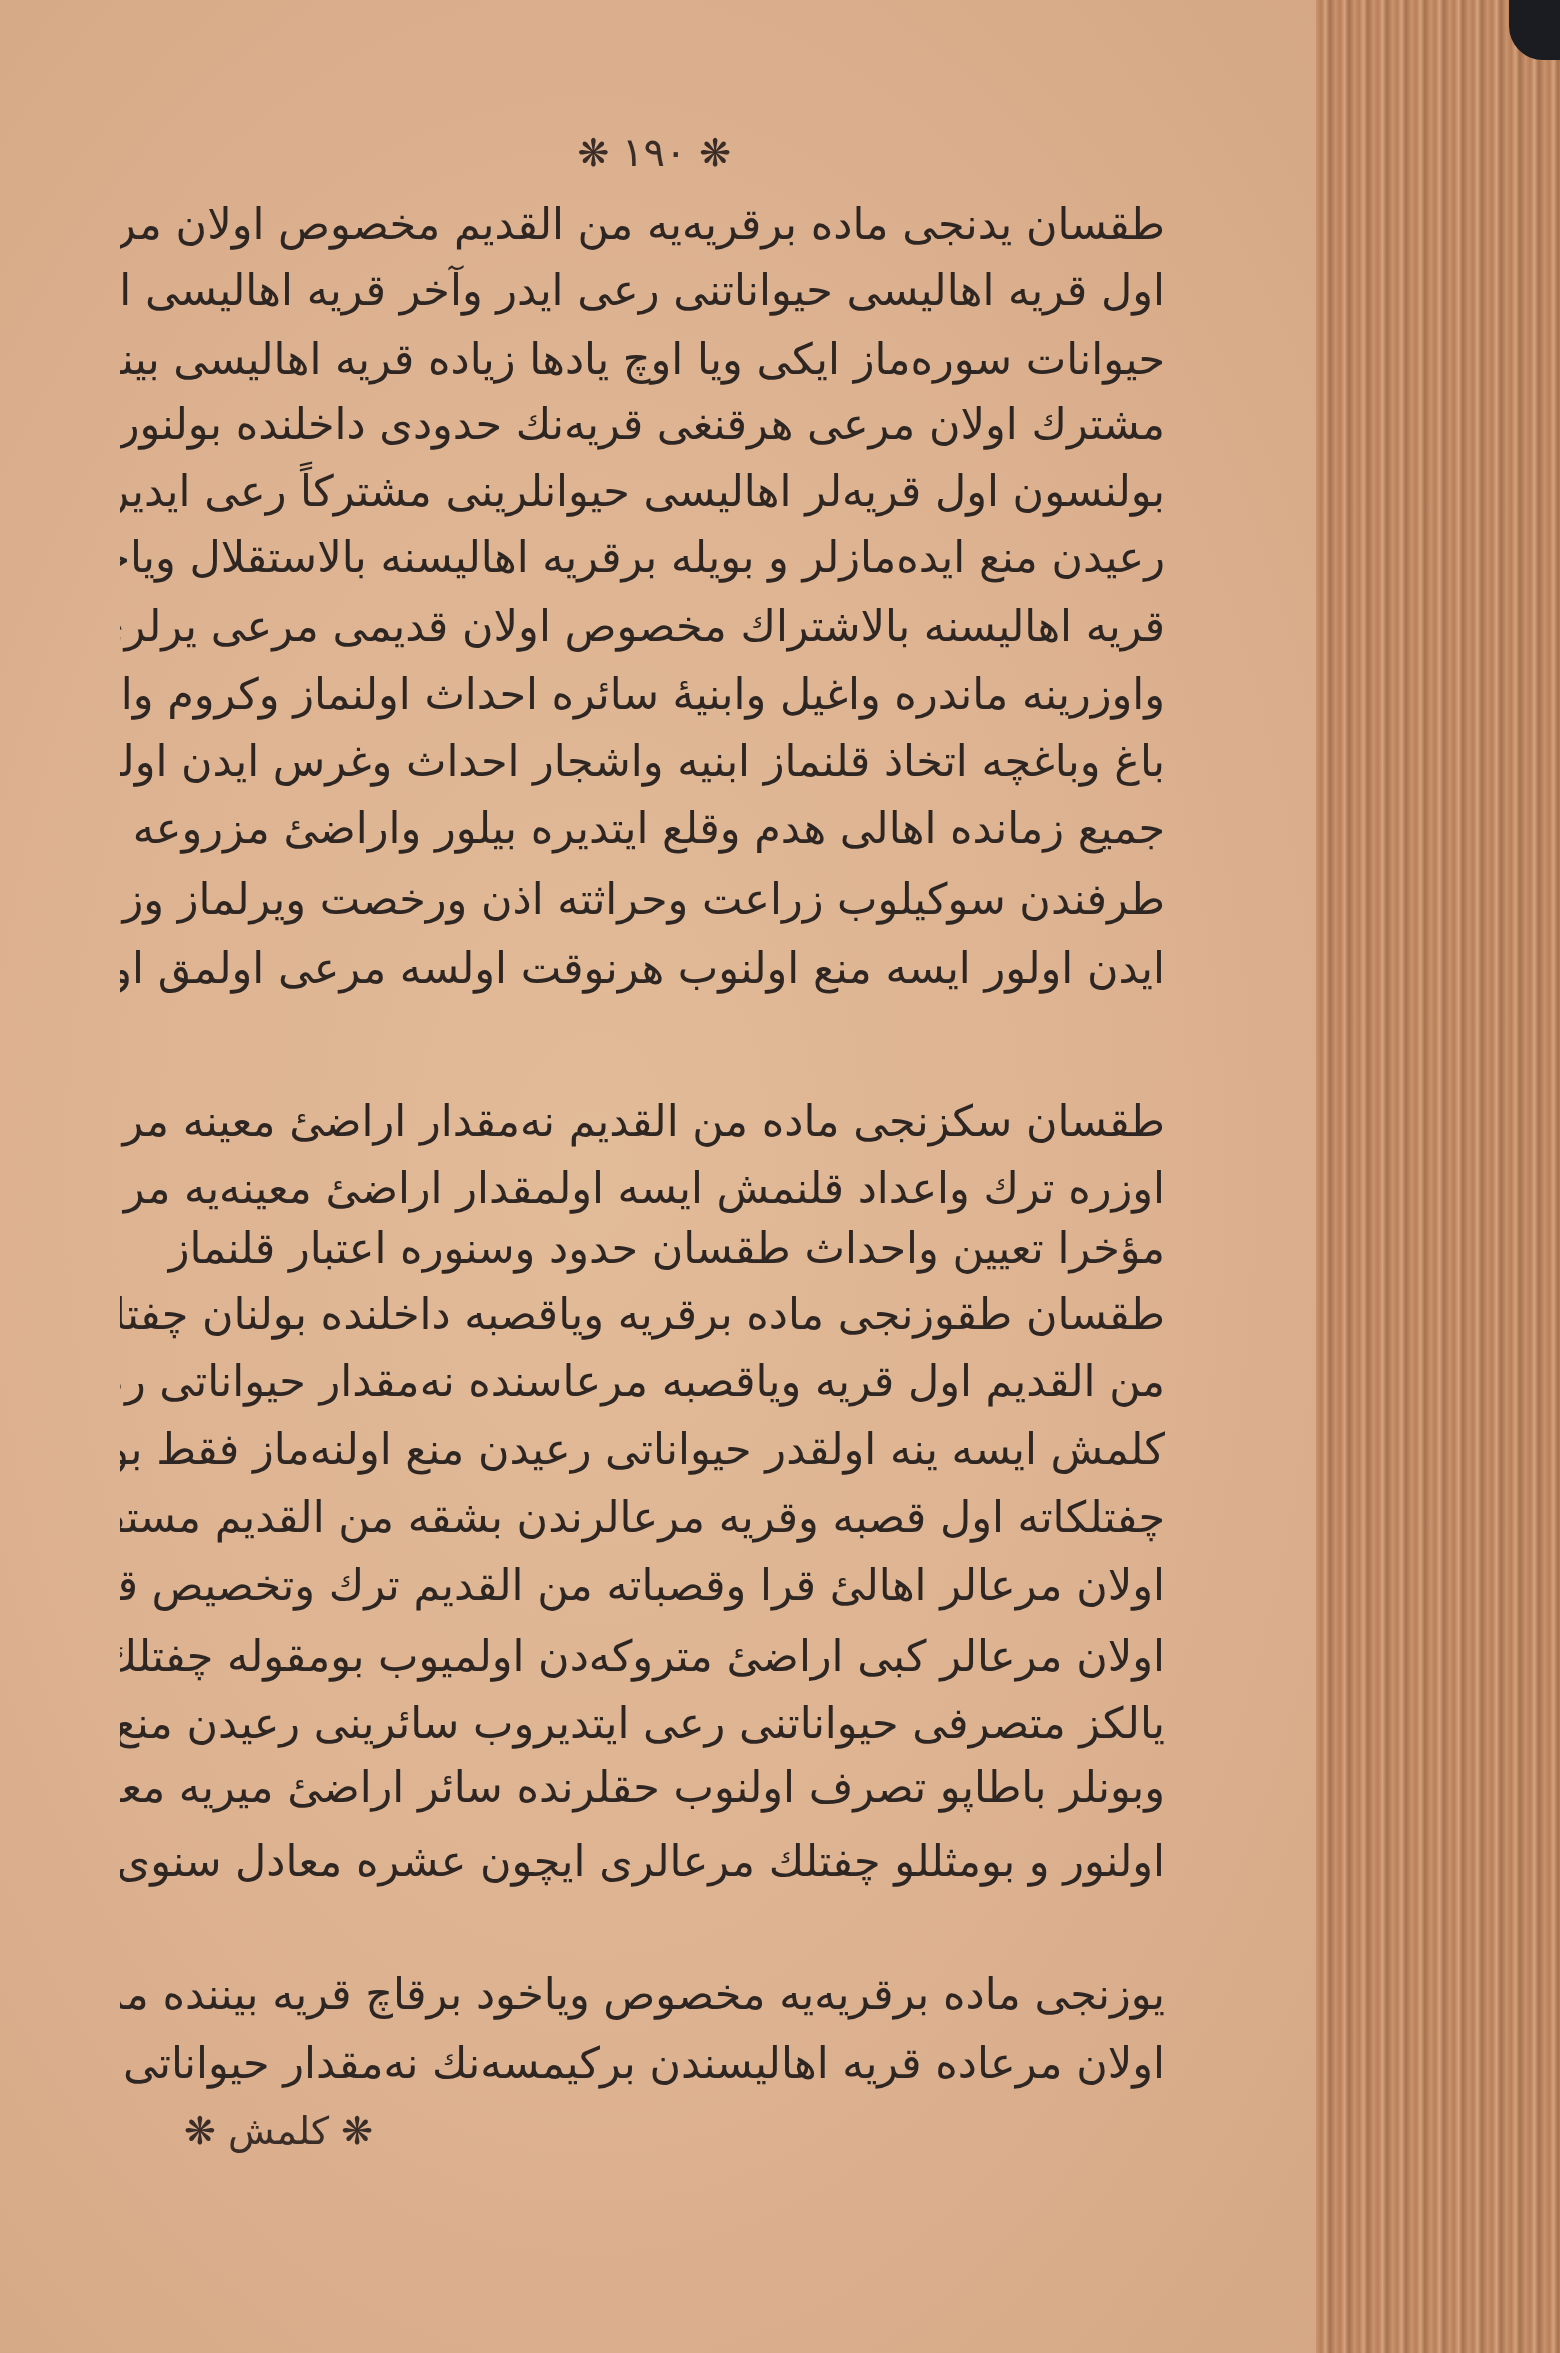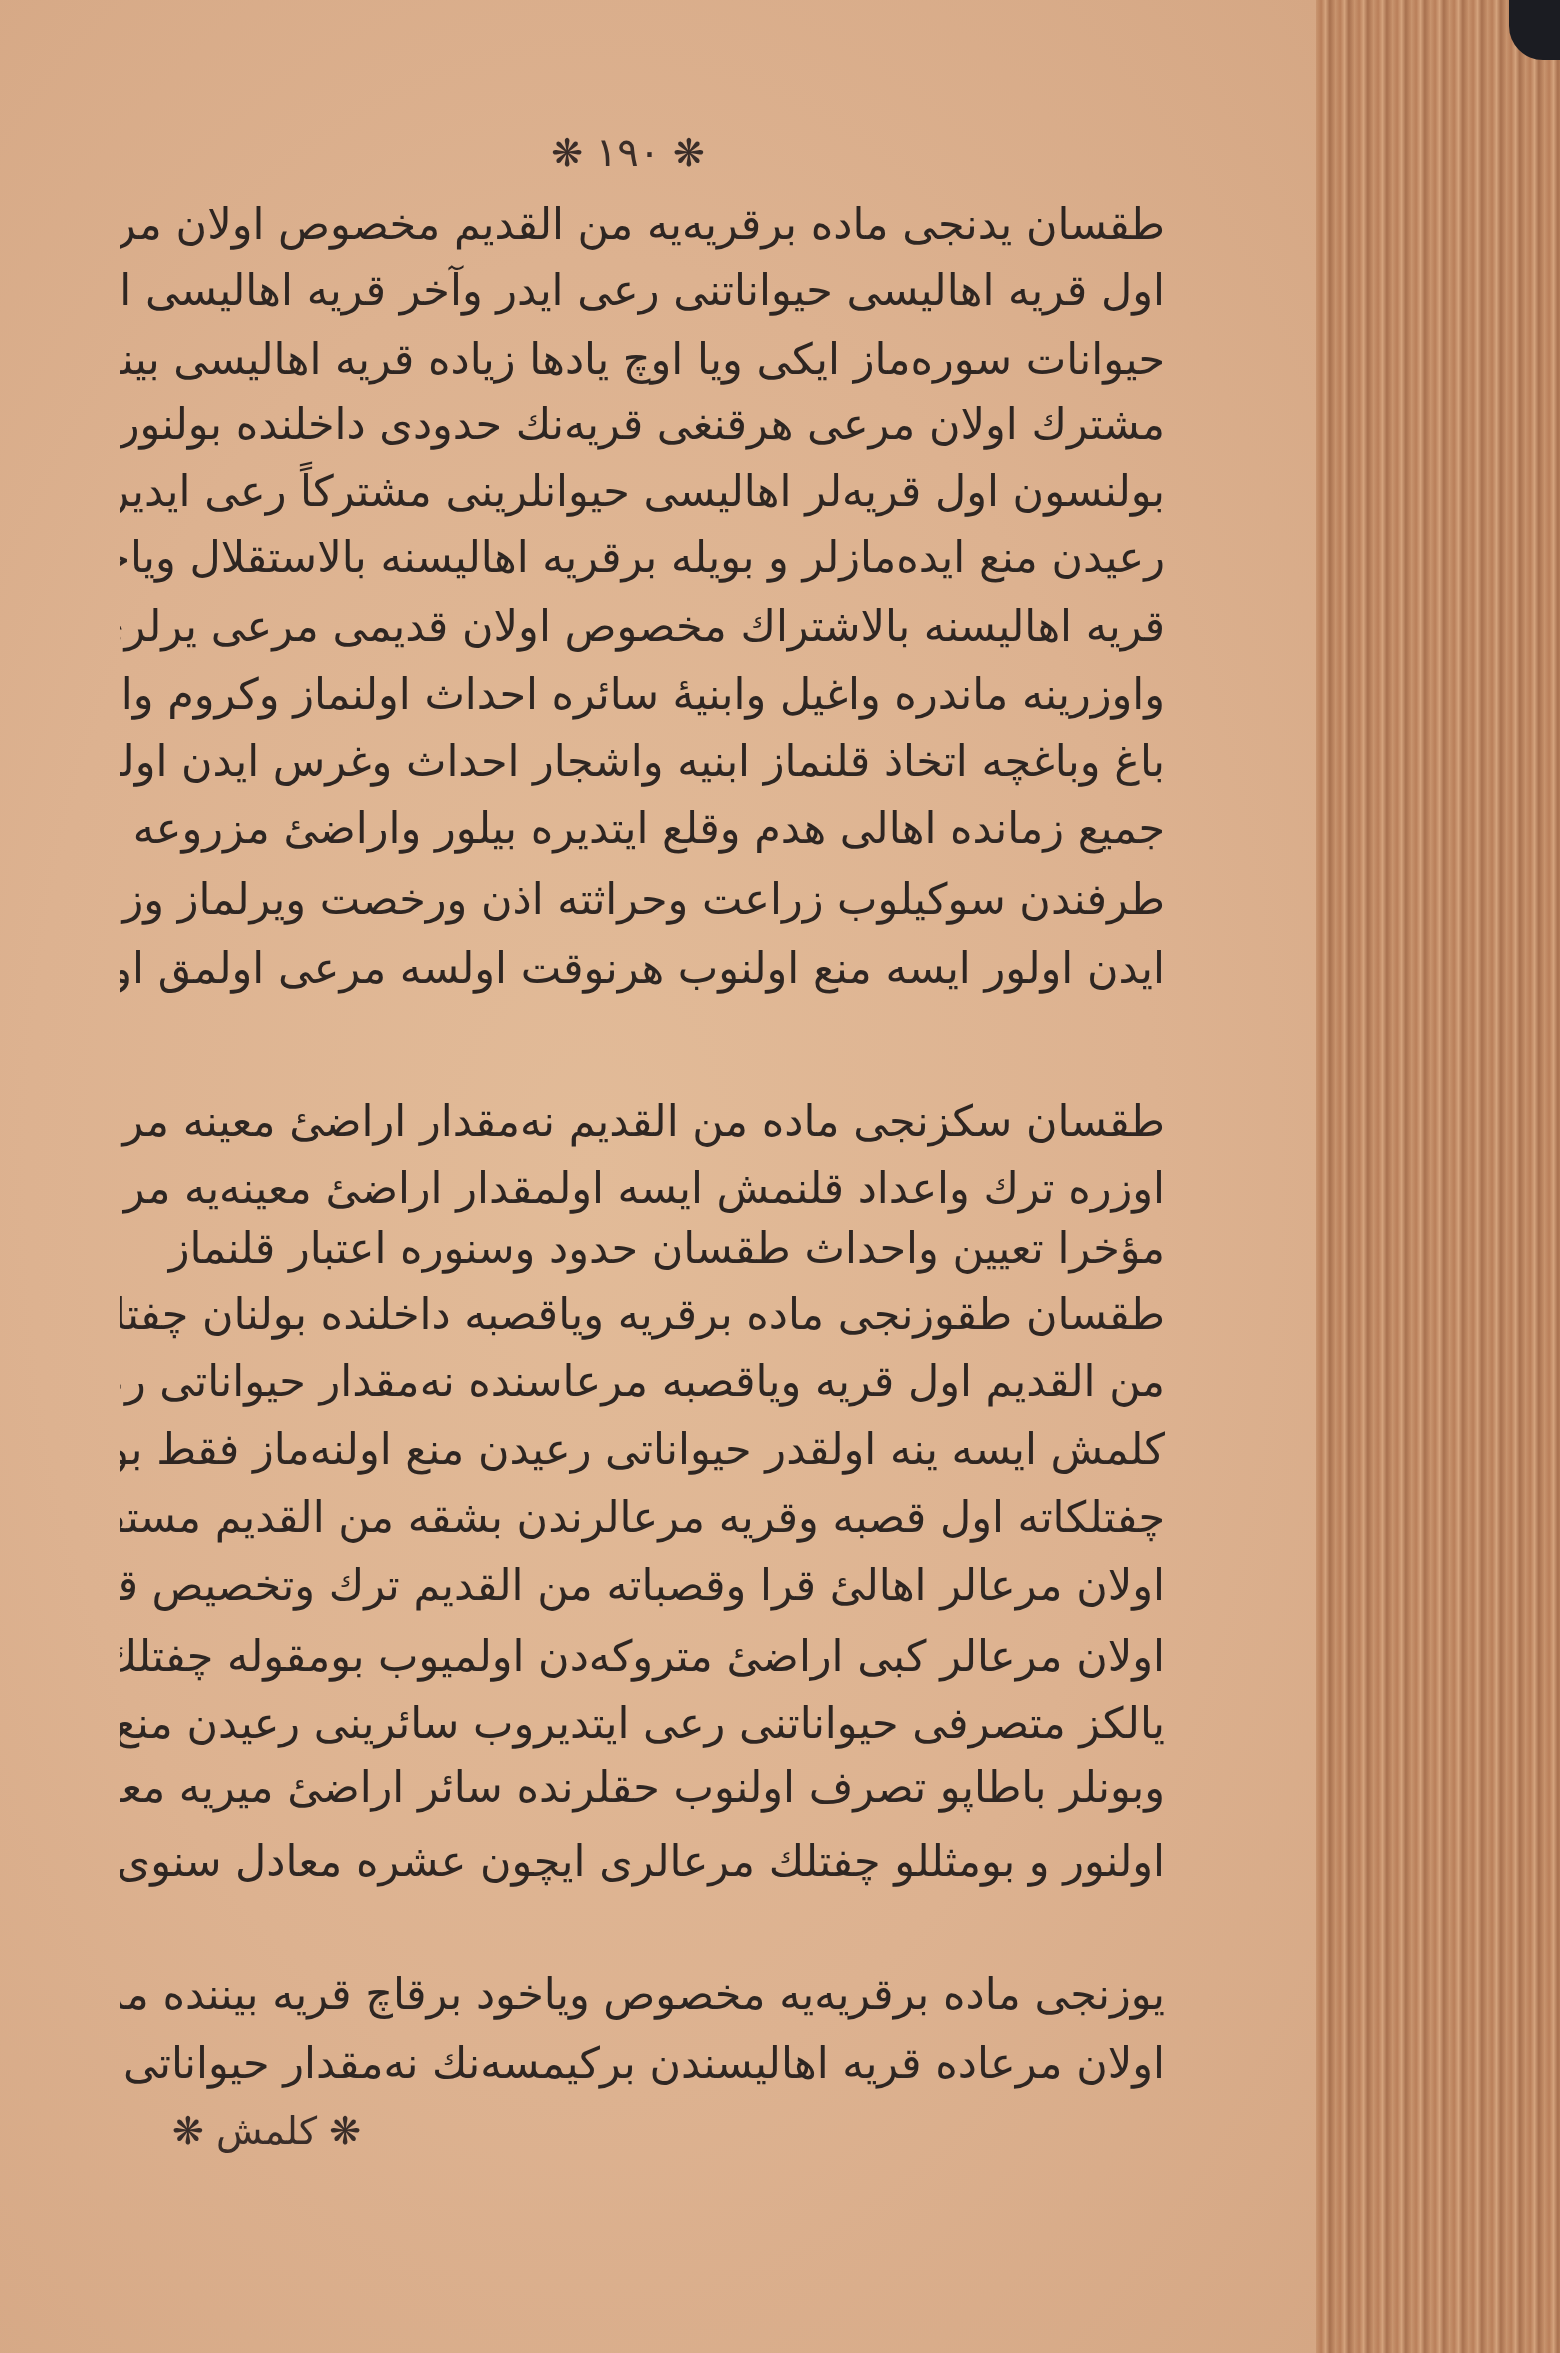--- a/index.html
+++ b/index.html
@@ -18,26 +18,26 @@
   .corner { position:absolute; right:0; top:0; width:52px; height:60px; background:#1b1c22; border-bottom-left-radius:34px; }
   .line {
     position:absolute; right:396px; width:1045px;
     direction:rtl; text-align:justify; text-align-last:justify;
     font-family: "DejaVu Sans", sans-serif; font-size:43px; line-height:60px; height:60px;
     color:#2e2622; white-space:nowrap; overflow:hidden;
   }
   .line.last { text-align-last:right; }
   .header {
     position:absolute; left:525px; top:129px; width:206px; height:69px;
-    text-align:center; font-size:40px; color:#3a2d28; direction:rtl;
+    text-align:right; font-size:40px; color:#3a2d28; direction:rtl;
   }
   .orn { color:#3a2d28; font-size:38px; }
   .footer {
-    position:absolute; left:172px; top:2109px; width:215px; height:69px;
-    text-align:left; font-size:38px; color:#3a2d28; direction:rtl;
+    position:absolute; left:158px; top:2109px; width:215px; height:69px;
+    text-align:right; font-size:38px; color:#3a2d28; direction:rtl;
   }
 </style>
 </head>
 <body>
 
 <div class="page"></div>
 <div class="edges"></div>
 <div class="corner"></div>
 
 <div class="header">

